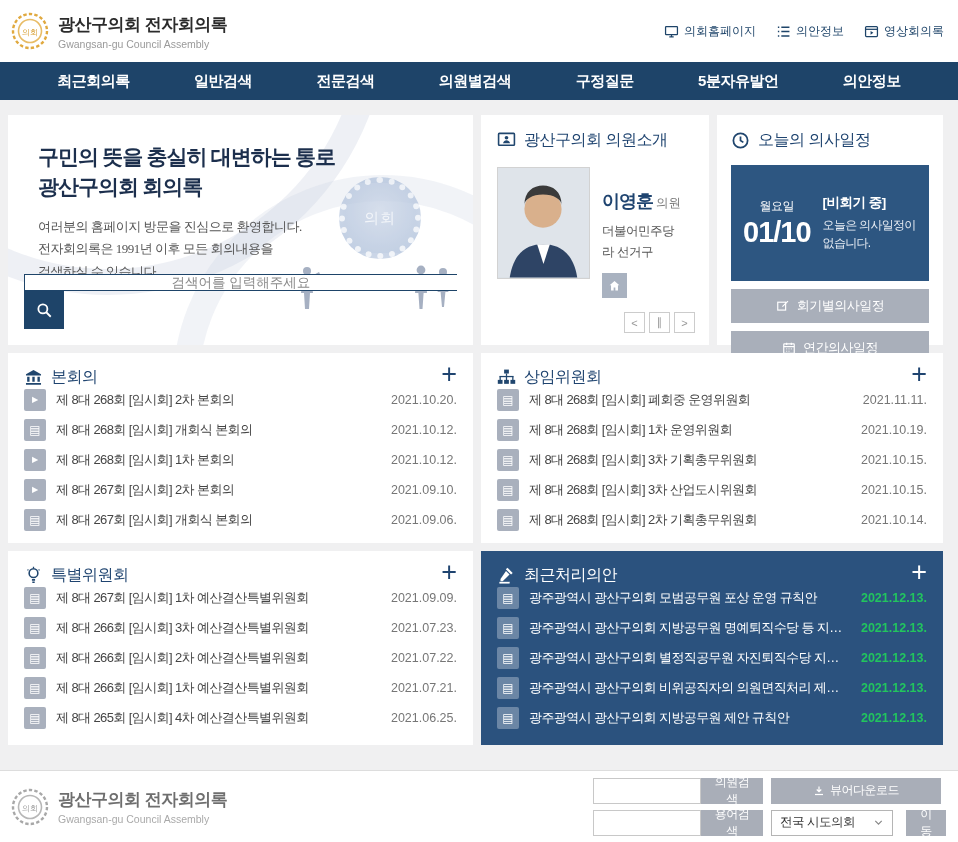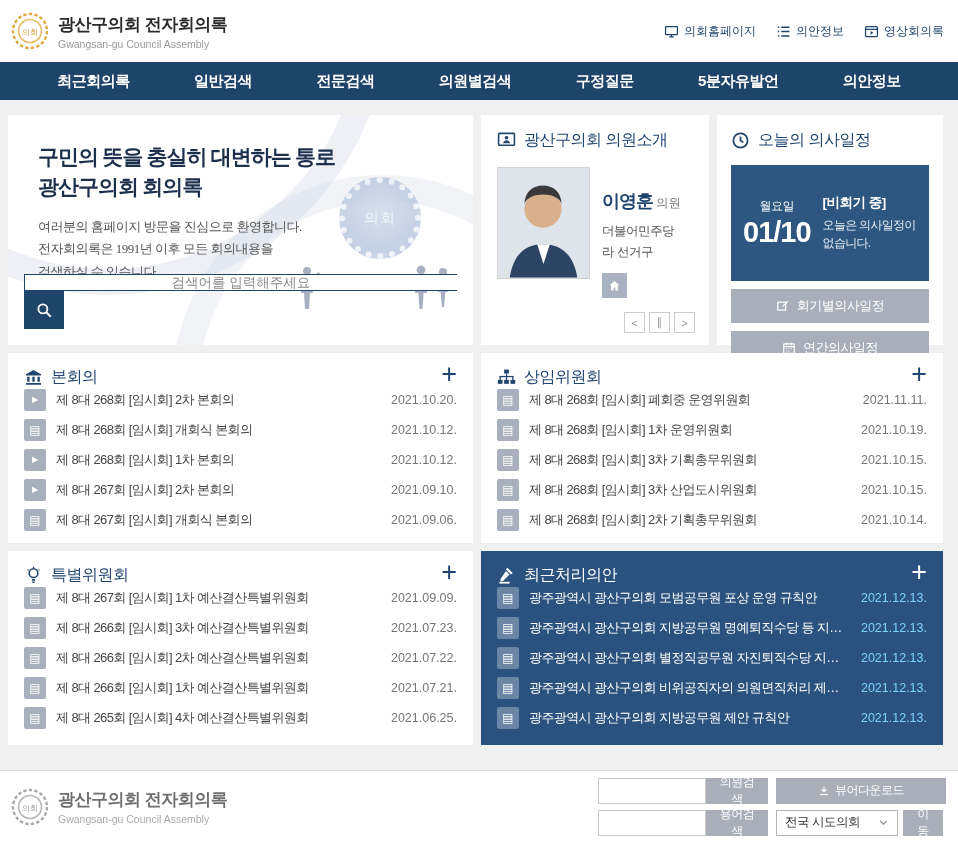--- a/index.html
+++ b/index.html
@@ -83,21 +83,21 @@
   .ric.doc::after { content:"▤"; font-size:12px; }
   .rec-title { flex:1; font-size:13px; color:#444; letter-spacing:-0.6px; white-space:nowrap; overflow:hidden; text-overflow:ellipsis; }
   .rec-date { font-size:12.5px; color:#767676; flex:none; }
 
   .bills { background:#2b527e; }
   .bills .card-title { color:#fff; }
   .bills .card-head svg { color:#fff; }
   .bills .plus { color:#fff; }
   .bills .ric { background:rgba(255,255,255,.3); }
   .bills .rec-title { color:#fff; }
-  .bills .rec-date { color:#7dd3fc; }
+  .bills .rec-date { color:#22c55e;font-weight:bold; }
 
   
   .footer { height:72px; background:#fff; border-top:1px solid #ddd; margin-top:25px; display:flex; align-items:center; justify-content:space-between; padding:0 12px 0 10px; }
   .f-brand { display:flex; align-items:center; gap:8px; filter:grayscale(1); opacity:.85; }
   .f-tools { display:grid; grid-template-columns:auto auto; gap:6px 8px; }
   .f-group { display:flex; }
   .f-input { width:108px; height:26px; border:1px solid #c8c8c8; outline:none; font-size:12px; padding:0 6px; }
   .f-btn { height:26px; background:#a9aeb8; border:none; color:#fff; font-size:12px; letter-spacing:-0.5px; padding:0 10px; cursor:pointer; display:flex; align-items:center; justify-content:center; gap:5px; }
   .f-btn svg { width:12px; height:12px; color:#fff; }
   .f-btn.small { width:62px; }
@@ -459,21 +459,21 @@
             <path d="M12 3v10M7.5 9L12 13.5 16.5 9"></path>
             <path d="M4 19h16"></path>
           </svg>
         <span>뷰어다운로드</span>
       </button>
     </div>
     <div class="f-group">
       <input class="f-input" style="">
       <button class="f-btn small">용어검색</button>
     </div>
-    <div class="f-group" style="gap:5px;">
+    <div class="f-group" style="gap:13px;justify-content:flex-end;">
       <div class="f-select">
         <span>전국 시도의회</span>
         <svg viewBox="0 0 24 24" fill="none" stroke="currentColor" stroke-width="2.6">
             <path d="M5 8.5l7 7 7-7"></path>
           </svg>
       </div>
       <button class="f-btn go">이동</button>
     </div>
   </div>
 </div>

